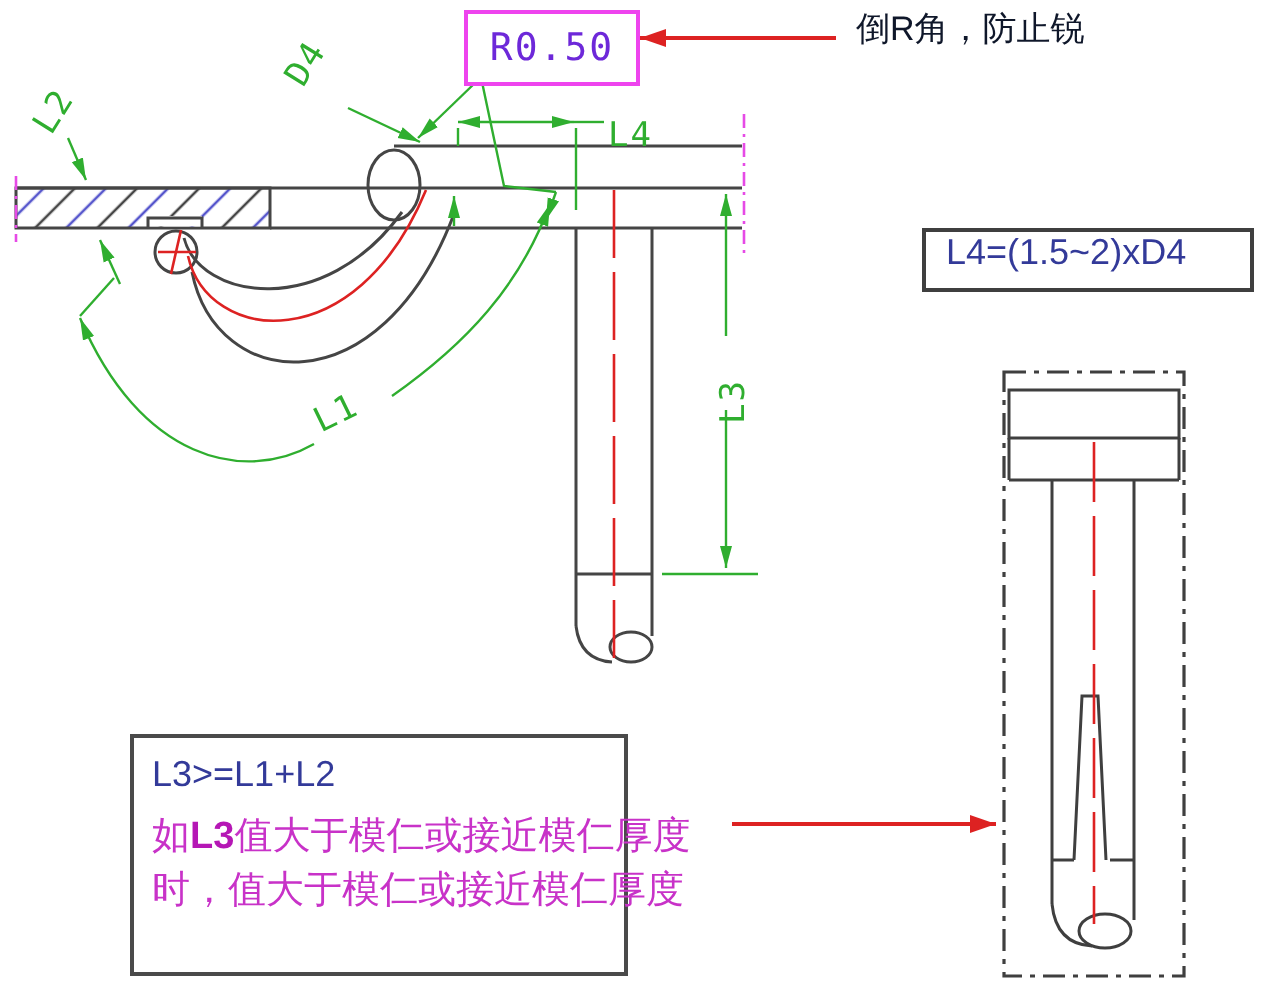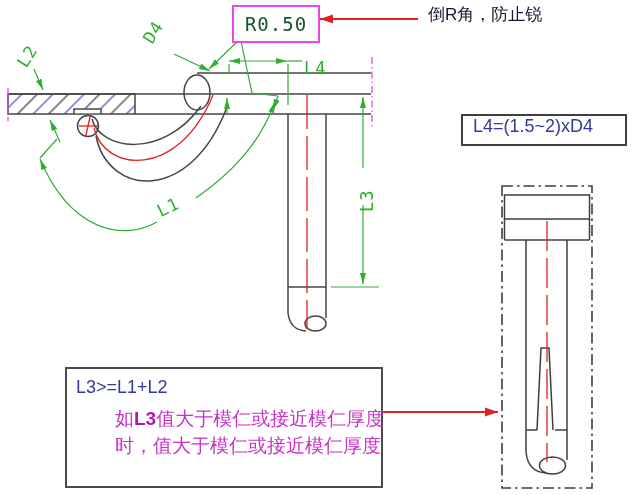--- a/index.html
+++ b/index.html
@@ -9,44 +9,44 @@
   }
   svg{position:absolute;left:0;top:0;}
   .dim{
     position:absolute;color:#2fae2f;
     font-family:"DejaVu Sans Mono",monospace;
     font-size:17px;letter-spacing:1px;white-space:nowrap;
   }
   .r-box{
     position:absolute;left:232px;top:5px;width:84px;height:34px;
     border:2px solid #ee44ee;display:flex;align-items:center;justify-content:center;
-    color:#14532d;font-family:"DejaVu Sans Mono",monospace;font-size:19px;letter-spacing:1px;
+    color:#6d28d9;font-family:"DejaVu Sans Mono",monospace;font-size:19px;letter-spacing:1px;
     background:#fff;
   }
   .top-note{
     position:absolute;left:428px;top:2px;color:#0f172a;
     font-size:17px;line-height:26px;white-space:nowrap;
   }
   .top-note span{display:block;}
   .l4-box{
     position:absolute;left:461px;top:114px;width:166px;height:32px;
     border:2px solid #3f3f3f;color:#333a99;font-size:18px;
     display:flex;padding-left:10px;box-sizing:border-box;
     background:#fff;white-space:nowrap;
   }
   .note-box{
-    position:absolute;left:65px;top:367px;width:318px;height:121px;
+    position:absolute;left:65px;top:367px;width:249px;height:121px;
     border:2px solid #4a4a4a;box-sizing:border-box;background:#fff;
     padding:5px 0 0 9px;
   }
   .note-box .formula{color:#333a99;font-size:18px;line-height:26px;}
   .note-box .magenta{
     color:#c832c8;font-size:19px;line-height:27px;margin-top:5px;white-space:nowrap;
   }
-  .note-box .magenta .ln{display:block;margin-left:39px;}
+  .note-box .magenta .ln{display:block;}
   .note-box .magenta b{font-weight:bold;color:#b517b5;}
   .lbl-l2{left:16px;top:46px;transform:rotate(-58deg);}
   .lbl-d4{left:142px;top:22px;transform:rotate(-58deg);}
   .lbl-l4{left:304px;top:58px;}
   .lbl-l1{left:157px;top:197px;transform:rotate(-26deg);}
   .lbl-l3{left:357px;top:212px;transform:rotate(-90deg);transform-origin:0 0;}
 </style>
 </head>
 <body>
 

